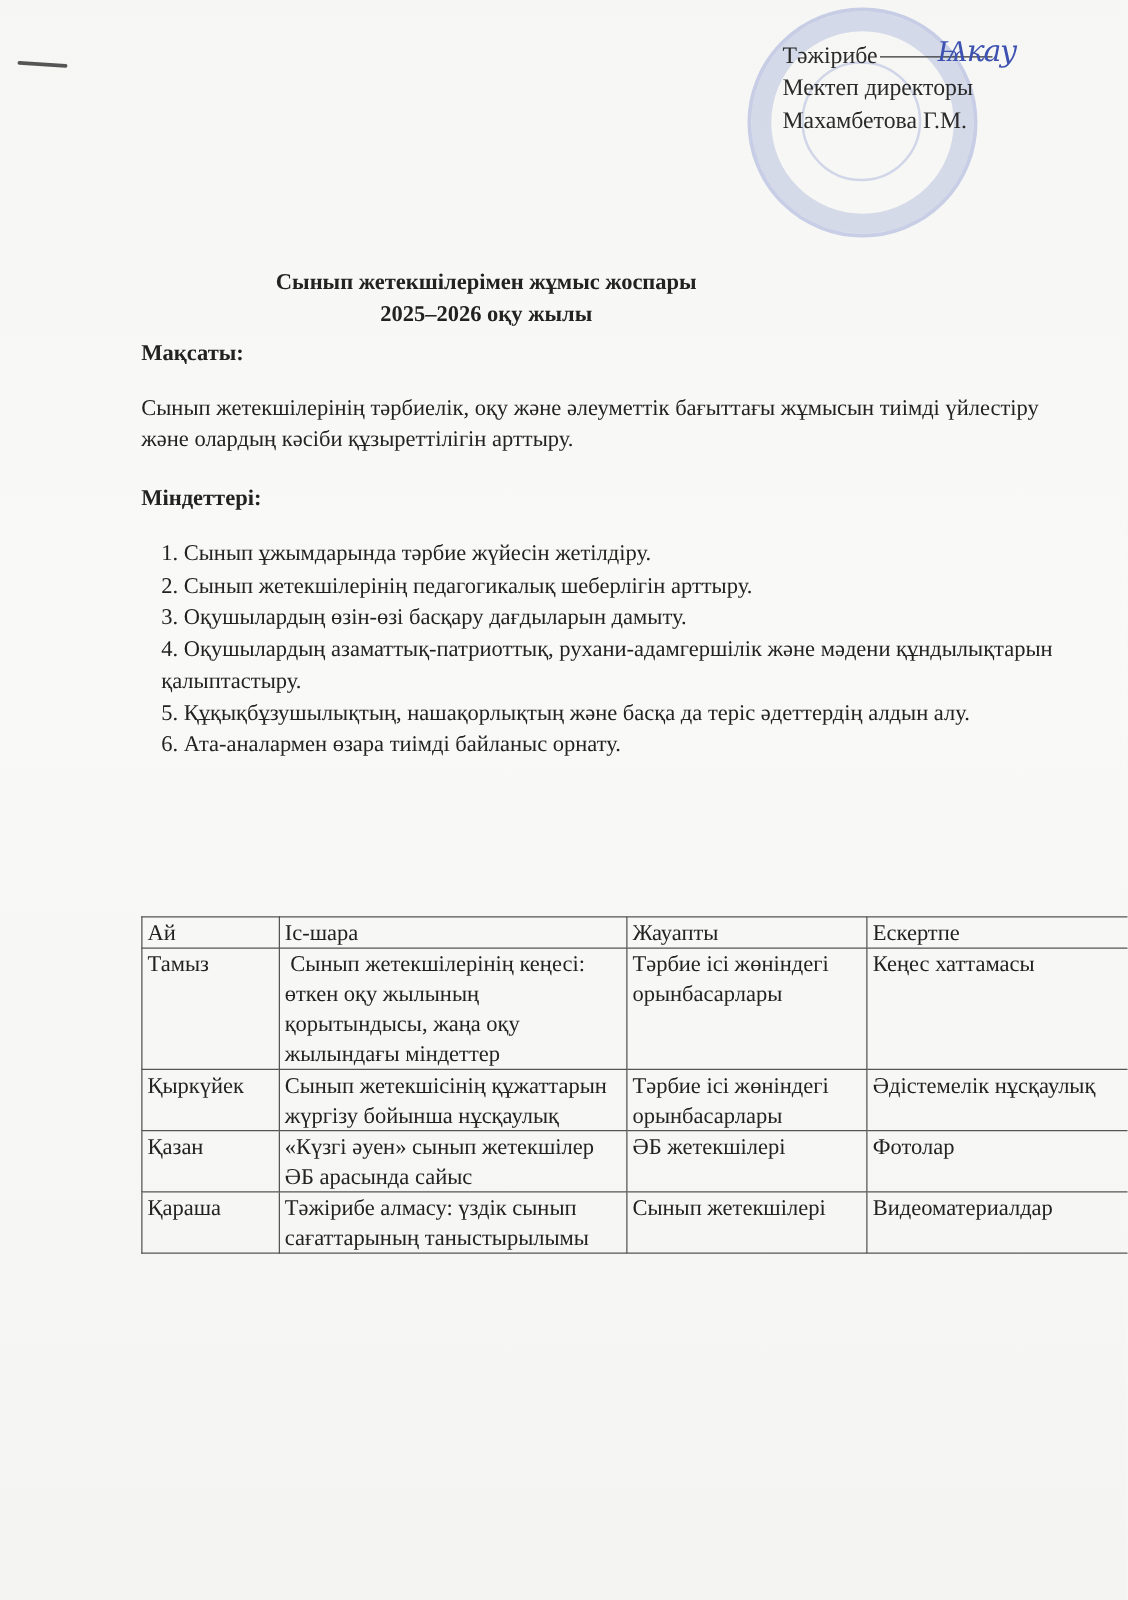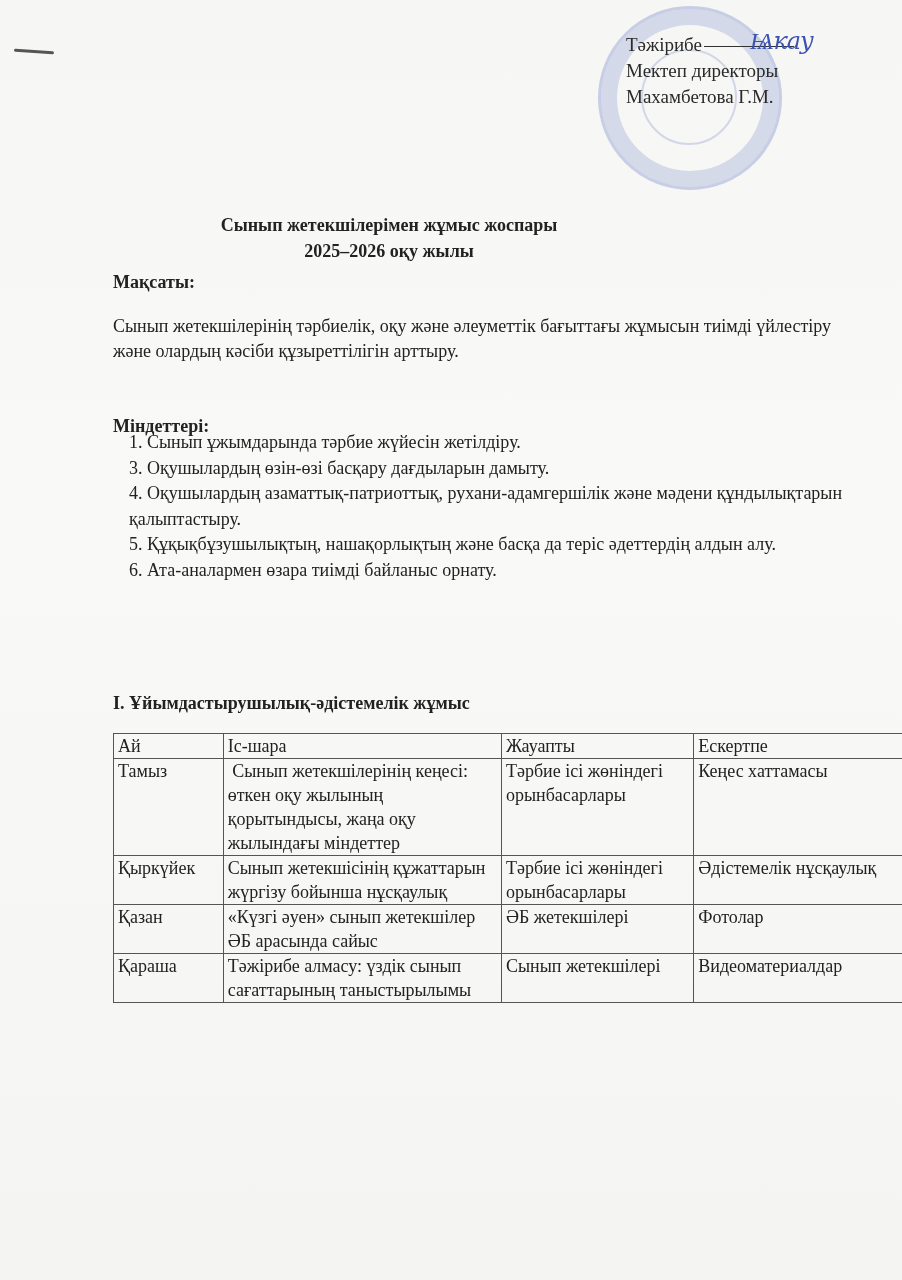--- a/index.html
+++ b/index.html
@@ -23,21 +23,21 @@
   }
   .approval { position: absolute; left: 626px; top: 32px; font-size: 19px; line-height: 26px; color: #2a2a2a; }
   .approval .sig-line { display: inline-block; width: 90px; border-bottom: 1px solid #333; position: relative; top: -4px; margin-left: 2px; }
   .approval .sig {
     position: absolute; left: 124px; top: -4px; font-family: "DejaVu Serif", serif; font-style: italic;
     font-size: 24px; color: #3d52b0; letter-spacing: -1px;
   }
   .title { position: absolute; left: 0; width: 778px; top: 212px; text-align: center; font-weight: bold; font-size: 18px; line-height: 26px; }
   .maqsat-h { position: absolute; left: 113px; top: 272px; font-weight: bold; font-size: 18px; }
   .maqsat-t { position: absolute; left: 113px; top: 314px; width: 740px; font-size: 18px; line-height: 25px; }
-  .mindet-h { position: absolute; left: 113px; top: 388px; font-weight: bold; font-size: 18px; margin-top: 28px; }
+  .mindet-h { position: absolute; left: 113px; top: 388px; font-weight: bold; font-size: 18px; }
   .mindet-list { position: absolute; left: 113px; top: 414px; width: 740px; font-size: 18px; line-height: 25.5px; margin: 16px; padding: 0; list-style: none; }
   .section-h { position: absolute; left: 113px; top: 693px; font-weight: bold; font-size: 18px; }
   table.plan {
     position: absolute; left: 113px; top: 733px; width: 791px;
     border-collapse: collapse; font-size: 18px; line-height: 24px; padding-left: 36px;
   }
   table.plan td, table.plan th {
     border: 1px solid #555; vertical-align: top; padding: 0 4px; text-align: left; font-weight: normal;
   }
   table.plan col.c1 { width: 101px; }
@@ -67,27 +67,27 @@
     <div>Сынып жетекшілерімен жұмыс жоспары</div>
     <div>2025–2026 оқу жылы</div>
   </div>
 
   <div class="maqsat-h">Мақсаты:</div>
   <div class="maqsat-t">Сынып жетекшілерінің тәрбиелік, оқу және әлеуметтік бағыттағы жұмысын тиімді үйлестіру және олардың кәсіби құзыреттілігін арттыру.</div>
 
   <div class="mindet-h">Міндеттері:</div>
   <ul class="mindet-list">
     <li>1. Сынып ұжымдарында тәрбие жүйесін жетілдіру.</li>
+    <li>2. Сынып жетекшілерінің педагогикалық шеберлігін арттыру.</li>
     <li>3. Оқушылардың өзін-өзі басқару дағдыларын дамыту.</li>
     <li>4. Оқушылардың азаматтық-патриоттық, рухани-адамгершілік және мәдени құндылықтарын қалыптастыру.</li>
     <li>5. Құқықбұзушылықтың, нашақорлықтың және басқа да теріс әдеттердің алдын алу.</li>
     <li>6. Ата-аналармен өзара тиімді байланыс орнату.</li>
   </ul>
 
-  <div class="section-h">I. Ұйымдастырушылық-әдістемелік жұмыс</div>
 
   <table class="plan">
     <colgroup>
         <col class="c1">
         <col class="c2">
         <col class="c3">
         <col class="c4">
       </colgroup>
     <thead>
       <tr>

